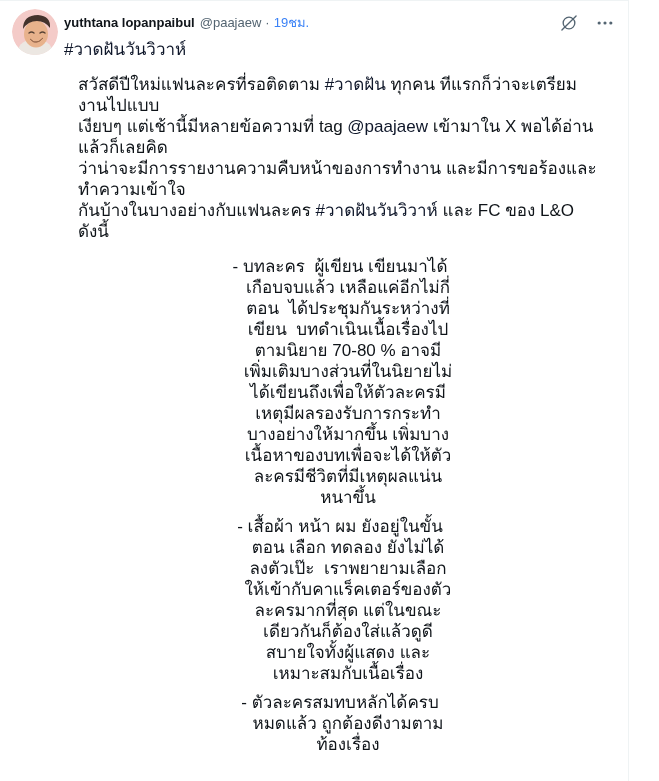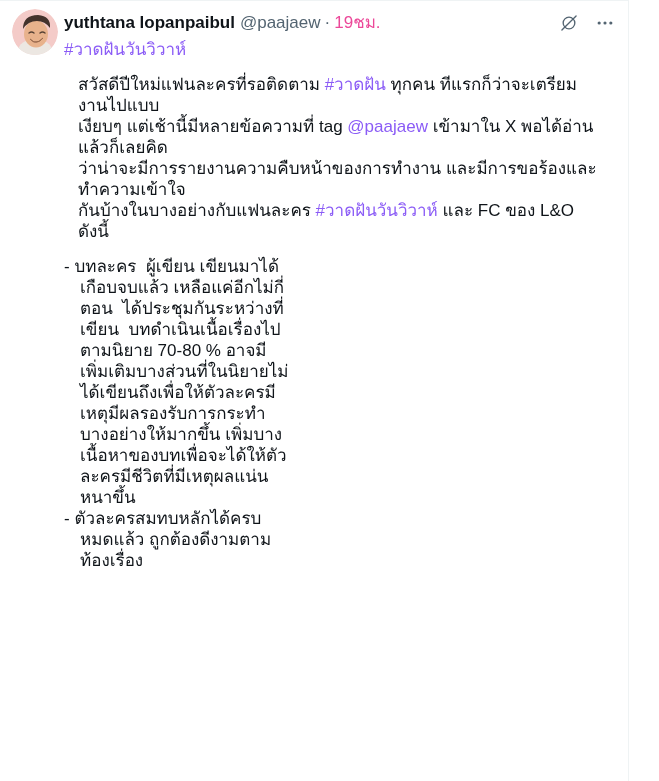--- a/index.html
+++ b/index.html
@@ -33,56 +33,57 @@
     display: block;
   }
   .avatar svg { display: block; }
 
   .content-col { flex: 1 1 auto; min-width: 0; }
 
   .header-row {
     display: flex;
     align-items: flex-start;
     padding-top: 3px;
-    font-size: 17px;
+    font-size: 13px;
     line-height: 21px;
     white-space: nowrap;
   }
   .display-name { font-weight: 700; color: #0f1419; }
   .handle { color: #536471; margin-left: 5px; }
   .sep-dot { color: #536471; margin-left: 4px; }
-  .timestamp { color: #ec4899; margin-left: 4px; }
+  .timestamp { color: #3b82f6; margin-left: 4px; }
 
   .actions { margin-left: auto; display: flex; gap: 14px; align-items: center; }
   .icon-btn {
     width: 22px; height: 22px;
     border: none; background: transparent;
     padding: 0; margin: 0;
     color: #536471;
     cursor: pointer;
     display: flex; align-items: center; justify-content: center;
   }
   .icon-btn svg { display: block; }
 
   .tweet-text {
     margin-top: 5px;
     font-size: 17px;
     line-height: 21px;
     color: #0f1419;
   }
-  .tweet-text a { color: #8b5cf6; text-decoration: none; }
+  .tweet-text a { color: #0f172a; text-decoration: none; }
 
   .text-line { margin: 0; }
   .intro { margin: 14px; white-space: pre-wrap; word-wrap: break-word; }
   .list-item {
-    margin: 0;
+    margin: 8px;
     white-space: pre-wrap;
     word-wrap: break-word;
     padding-left: 16px;
     text-indent: -16px;
+    text-align: center;
   }
 </style>
 </head>
 <body>
 
 <div class="page">
   <article class="tweet">
 
     <div class="avatar-col">
       <span class="avatar">
@@ -138,20 +139,28 @@
 ตอน  ได้ประชุมกันระหว่างที่
 เขียน  บทดำเนินเนื้อเรื่องไป
 ตามนิยาย 70-80 % อาจมี
 เพิ่มเติมบางส่วนที่ในนิยายไม่
 ได้เขียนถึงเพื่อให้ตัวละครมี
 เหตุมีผลรองรับการกระทำ
 บางอย่างให้มากขึ้น เพิ่มบาง
 เนื้อหาของบทเพื่อจะได้ให้ตัว
 ละครมีชีวิตที่มีเหตุผลแน่น
 หนาขึ้น</div>
+        <div class="list-item">- เสื้อผ้า หน้า ผม ยังอยู่ในขั้น
+ตอน เลือก ทดลอง ยังไม่ได้
+ลงตัวเป๊ะ  เราพยายามเลือก
+ให้เข้ากับคาแร็คเตอร์ของตัว
+ละครมากที่สุด แต่ในขณะ
+เดียวกันก็ต้องใส่แล้วดูดี
+สบายใจทั้งผู้แสดง และ
+เหมาะสมกับเนื้อเรื่อง</div>
         <div class="list-item">- ตัวละครสมทบหลักได้ครบ
 หมดแล้ว ถูกต้องดีงามตาม
 ท้องเรื่อง</div>
 
       </div>
 
     </div>
   </article>
 </div>
 

